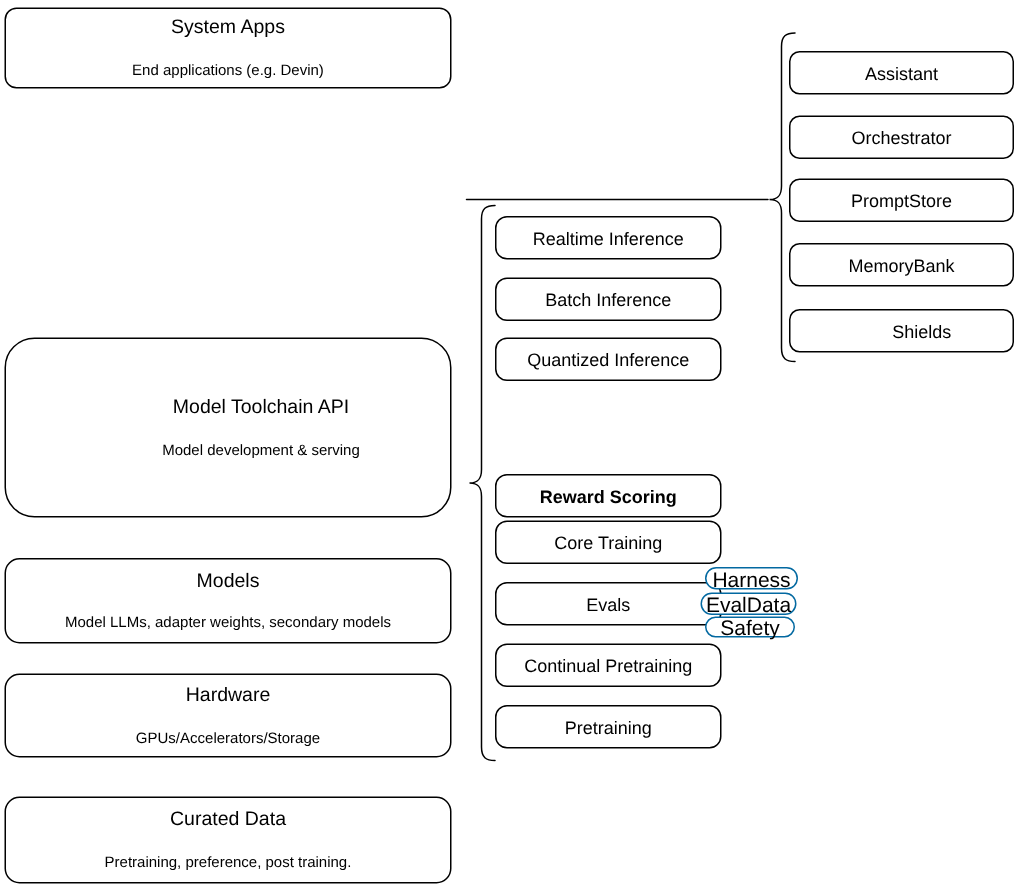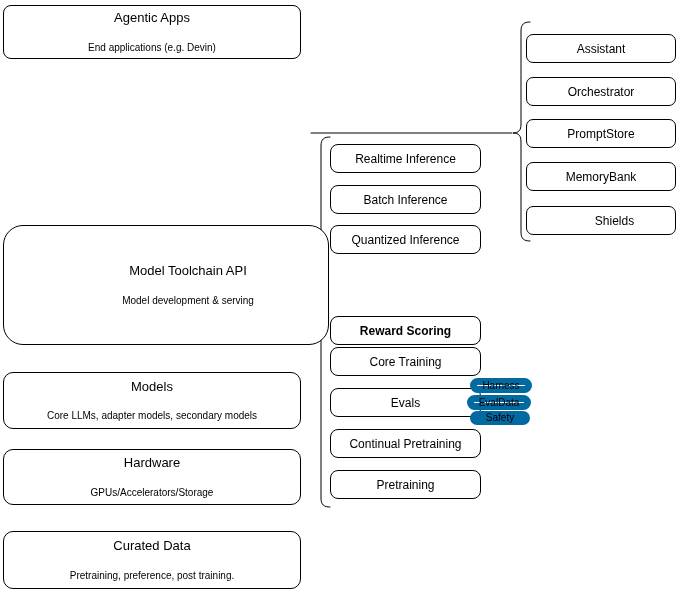--- a/index.html
+++ b/index.html
@@ -49,35 +49,35 @@
     height: 29px;
   }
   .cnode {
     left: 526px;
     width: 150px;
     border-radius: 7px;
   }
   .pill {
     position: absolute;
     box-sizing: border-box;
-    border: 7px solid #0369a1;
+    border: 1px solid #0369a1;
     background: #ffffff;
     border-radius: 8px;
     display: flex;
     align-items: center;
     justify-content: center;
     text-align: left;
-    font-size: 10px;
+    font-size: 14px;
     line-height: 1;
     z-index: 4;
   }
   
   #lb0 { left: 3px; top: 5px;   width: 298px; height: 54px;  border-radius: 8px; }
   #lb1 { left: 3px; top: 85px;  width: 300px; height: 113px; border-radius: 20px; }
-  #lb2 { left: 3px; top: 225px; width: 326px; height: 120px; border-radius: 20px; padding-left: 44px; }
+  #lb2 { left: 3px; top: 225px; width: 298px; height: 120px; border-radius: 20px; padding-left: 44px; }
   #lb3 { left: 3px; top: 372px; width: 298px; height: 57px;  border-radius: 10px; }
   #lb4 { left: 3px; top: 449px; width: 298px; height: 56px;  border-radius: 10px; }
   #lb5 { left: 3px; top: 531px; width: 298px; height: 58px;  border-radius: 10px; }
   
   #tn0 { top: 144px; } #tn1 { top: 185px; } #tn2 { top: 225px; }
   #tn3 { top: 266px; } #tn4 { top: 316px; font-weight: bold; } #tn5 { top: 347px; }
   #tn6 { top: 388px; text-align: right; } #tn7 { top: 429px; } #tn8 { top: 470px; }
   
   #cn0 { top: 34px; }  #cn1 { top: 77px; }  #cn2 { top: 119px; }
   #cn3 { top: 162px; } #cn4 { top: 206px; padding-left: 27px; }
@@ -94,30 +94,30 @@
   <svg class="wires" viewBox="0 0 682 591" xmlns="http://www.w3.org/2000/svg">
 
     <path d="M 311 133 L 512 133" stroke="#000000" stroke-width="1" fill="none" stroke-linecap="round"></path>
 
     <path d="M 330 137 C 324 137 321 139 321 146 L 321 313 C 321 319 319 322 313 322 C 319 322 321 325 321 331 L 321 498 C 321 505 324 507 330 507" stroke="#000000" stroke-width="1" fill="none" stroke-linecap="round"></path>
 
     <path d="M 530 22 C 524 22 521 24 521 31 L 521 124 C 521 130 519 133 513 133 C 519 133 521 136 521 142 L 521 232 C 521 239 524 241 530 241" stroke="#000000" stroke-width="1" fill="none" stroke-linecap="round"></path>
   </svg>
 
   <div class="box" id="lb0">
-    <div class="title">Agentic Apps</div>
+    <div class="title">System Apps</div>
     <div class="subtitle">End applications (e.g. Devin)</div>
   </div>
   <div class="box" id="lb2">
     <div class="title">Model Toolchain API</div>
     <div class="subtitle">Model development &amp; serving</div>
   </div>
   <div class="box" id="lb3">
     <div class="title">Models</div>
-    <div class="subtitle">Core LLMs, adapter models, secondary models</div>
+    <div class="subtitle">Model LLMs, adapter weights, secondary models</div>
   </div>
   <div class="box" id="lb4">
     <div class="title">Hardware</div>
     <div class="subtitle">GPUs/Accelerators/Storage</div>
   </div>
   <div class="box" id="lb5">
     <div class="title">Curated Data</div>
     <div class="subtitle">Pretraining, preference, post training.</div>
   </div>
 

